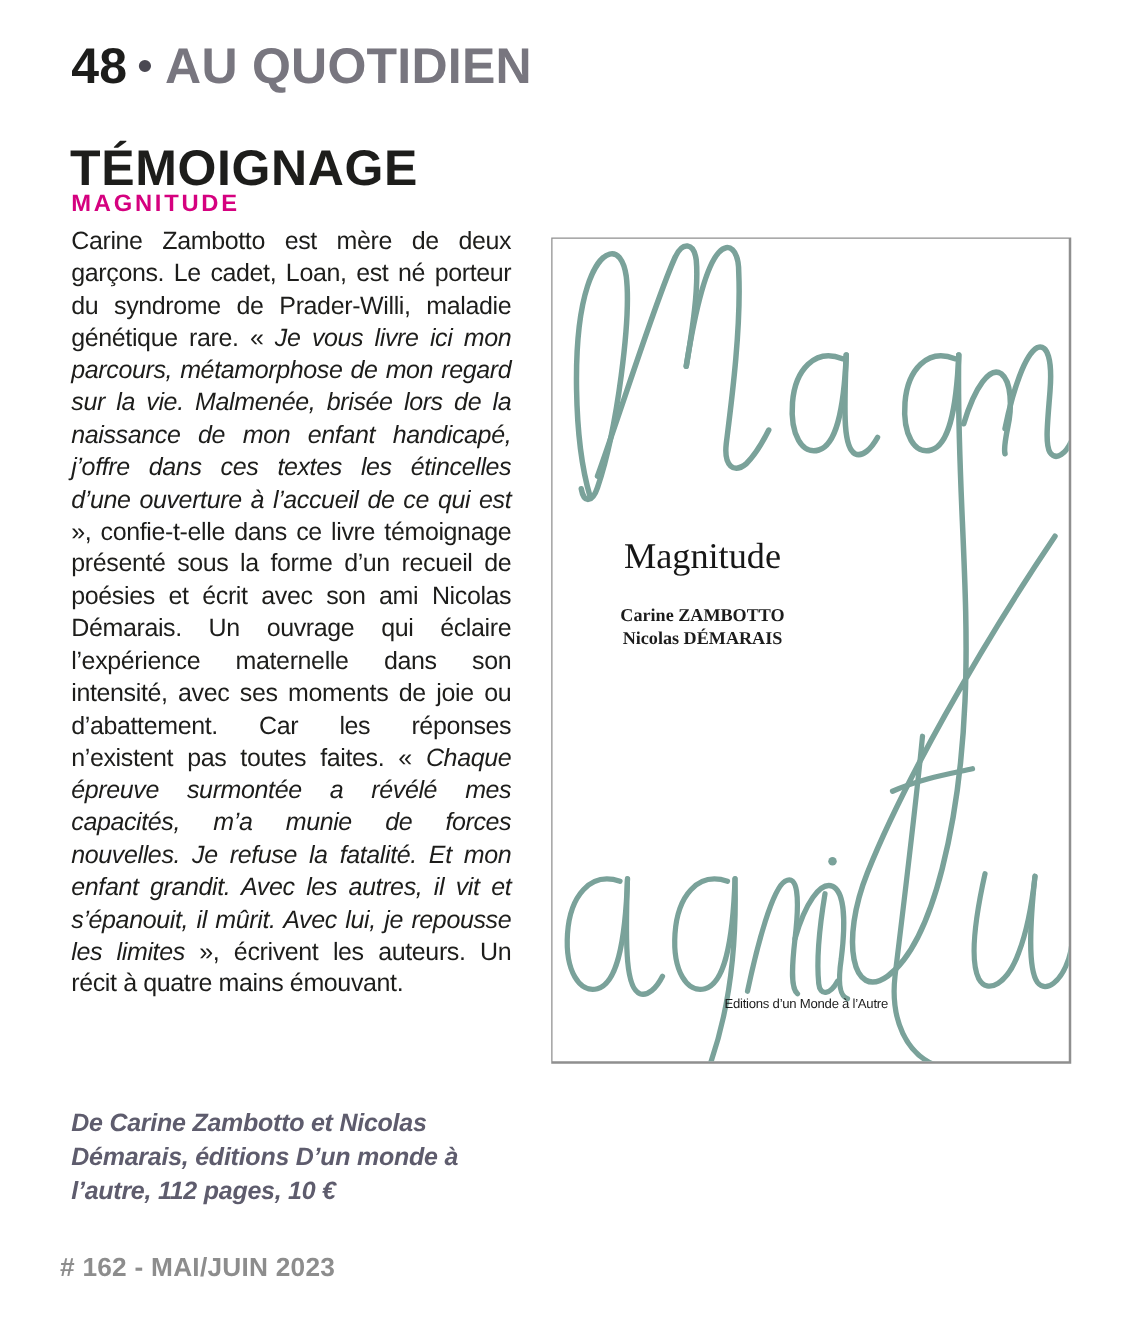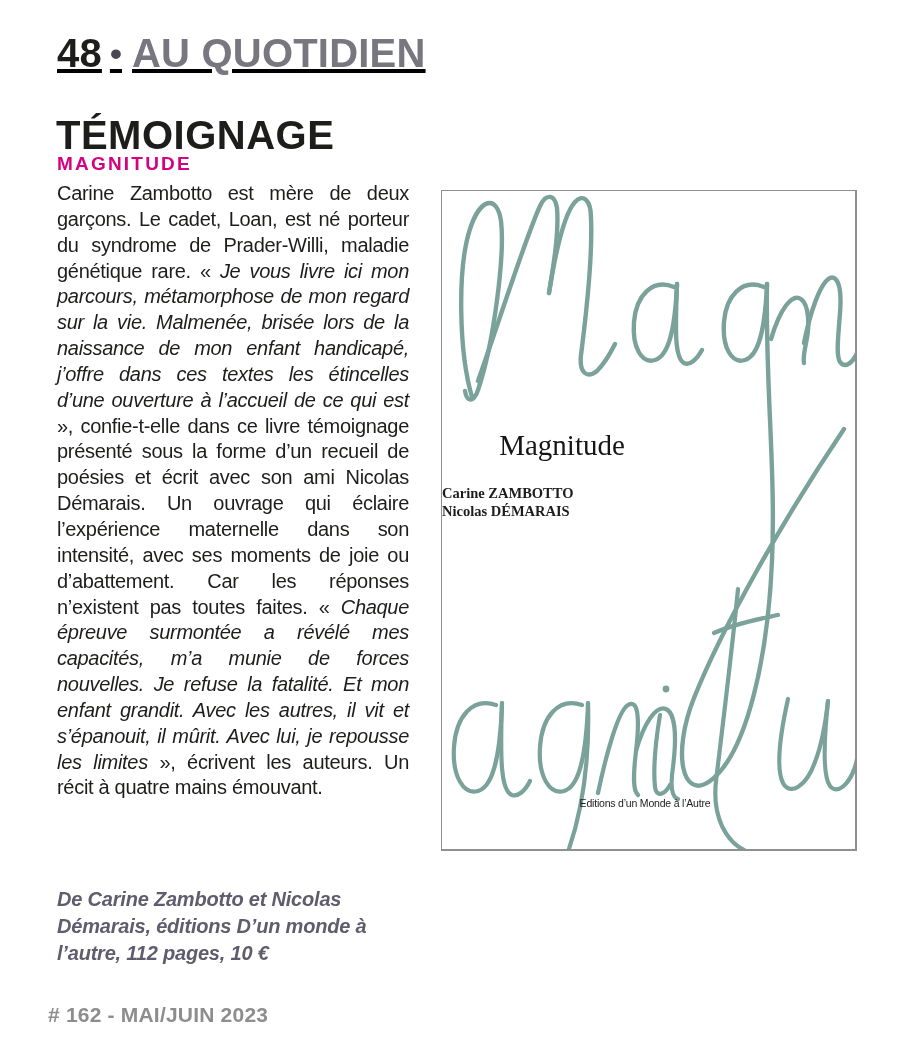--- a/index.html
+++ b/index.html
@@ -9,21 +9,21 @@
     position: relative;
     font-family: "Liberation Sans", sans-serif;
     overflow: hidden;
   }
   .page { position: absolute; inset: 0; background: #ffffff; }
 
   
   .masthead {
     position: absolute; left: 57px; top: 33px;
     font-weight: bold; font-size: 40px; line-height: 40px;
-    letter-spacing: 0.2px; white-space: nowrap; text-decoration: underline;
+    letter-spacing: 0.2px; white-space: nowrap;
   }
   .masthead .pnum { color: #1d1d1b; }
   .masthead .bullet { color: #4a4852; font-size: 34px; margin: 0 10px 0 8px; vertical-align: 2px; }
   .masthead .section { color: #78767f; }
 
   
   .kicker {
     position: absolute; left: 56px; top: 116px;
     font-size: 40px; line-height: 38px; font-weight: bold;
     letter-spacing: 0.5px; color: #1d1d1b;
@@ -62,21 +62,21 @@
     border: 1px solid #8f8f8f;
     border-right-width: 2px; border-bottom-width: 2px;
     overflow: hidden;
   }
   .cover svg.script { position: absolute; left: 0; top: 0; width: 416px; height: 661px; }
   .cover-title {
     position: absolute; left: 0; top: 238px; width: 240px; text-align: center;
     font-family: "Liberation Serif", serif; font-size: 29px; color: #161616;
   }
   .cover-authors {
-    position: absolute; left: 0; top: 293px; width: 240px; text-align: left;
+    position: absolute; left: 0; top: 293px; width: 240px; text-align: center;
     font-family: "Liberation Serif", serif; font-size: 14.5px; font-weight: bold;
     line-height: 18px; color: #1c1c1c;
   }
   .cover-pub {
     position: absolute; left: 0; top: 606px; width: 406px; text-align: center;
     font-size: 10.5px; letter-spacing: -0.2px; color: #1c1c1c;
   }
 </style>
 </head>
 <body>

